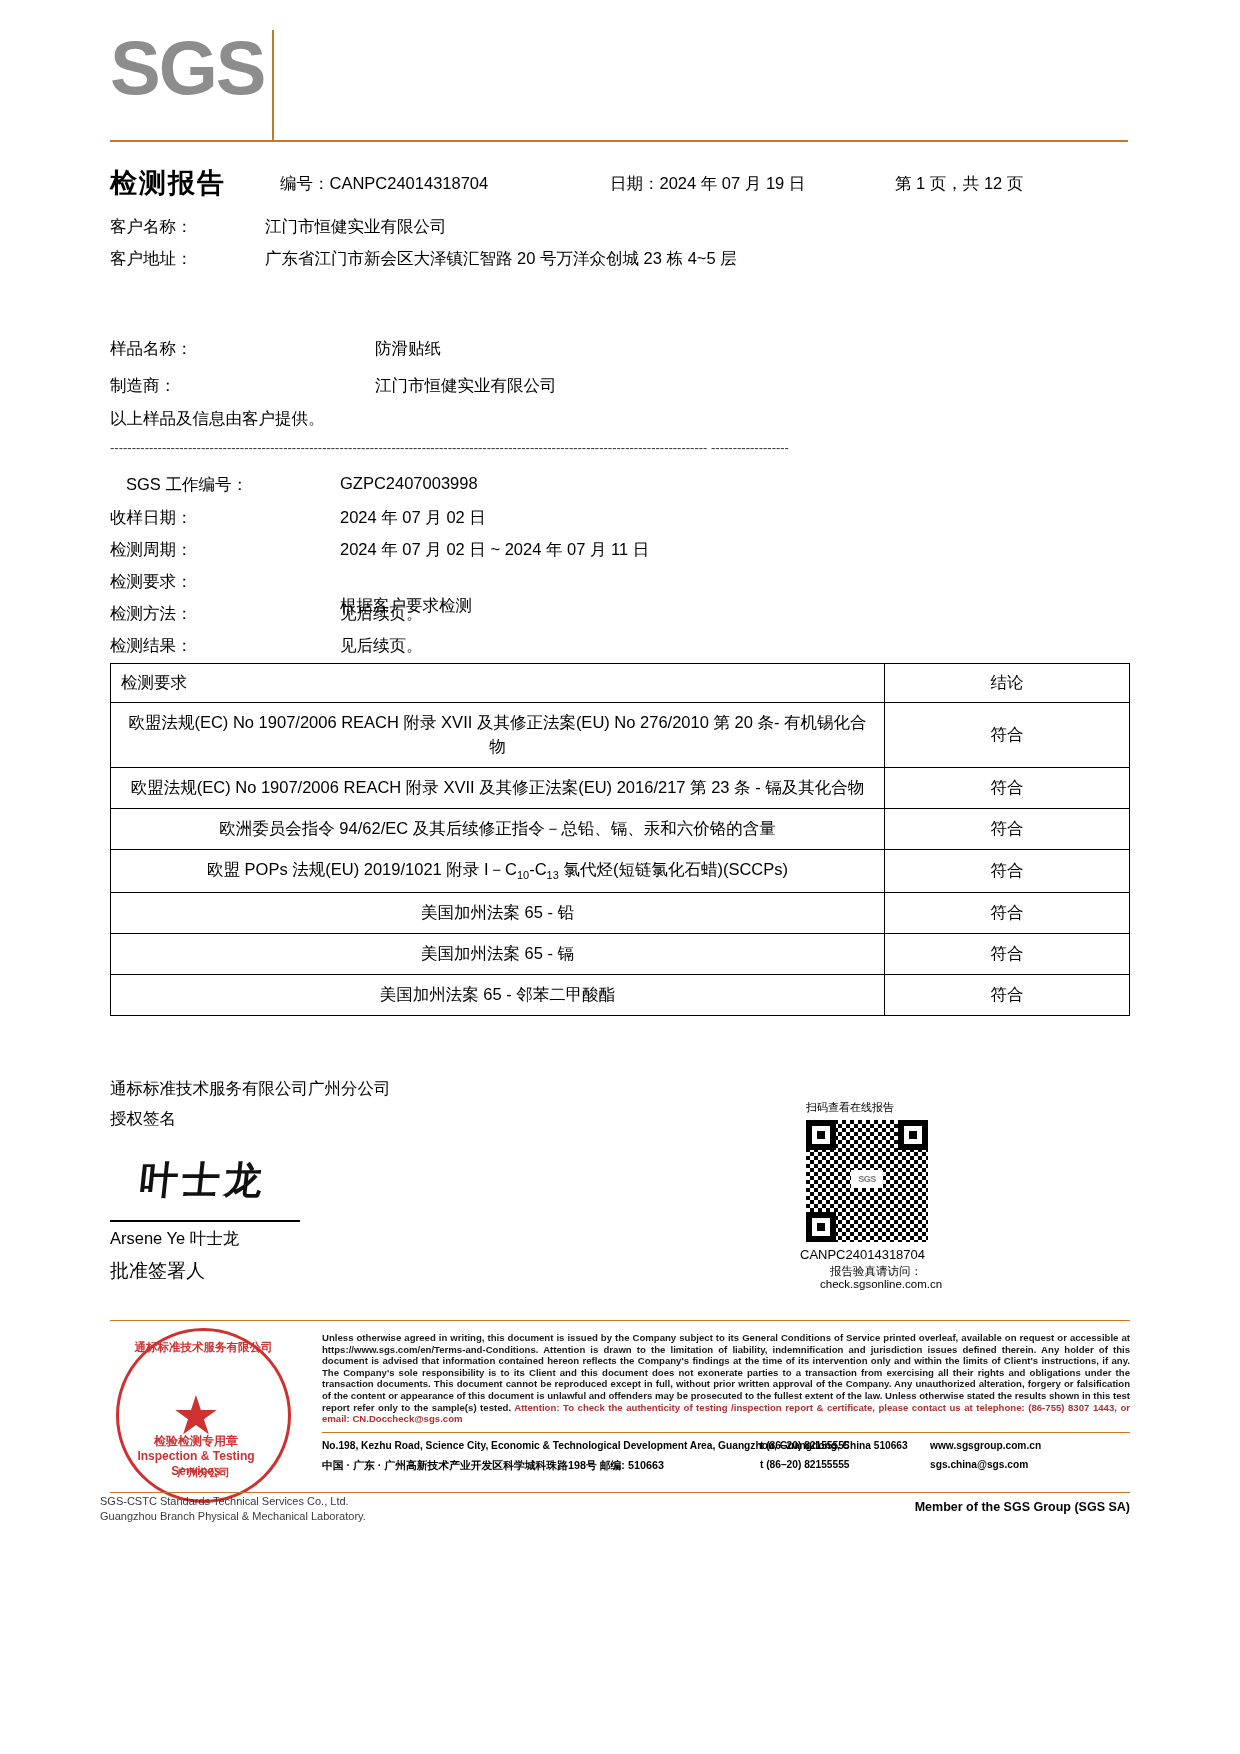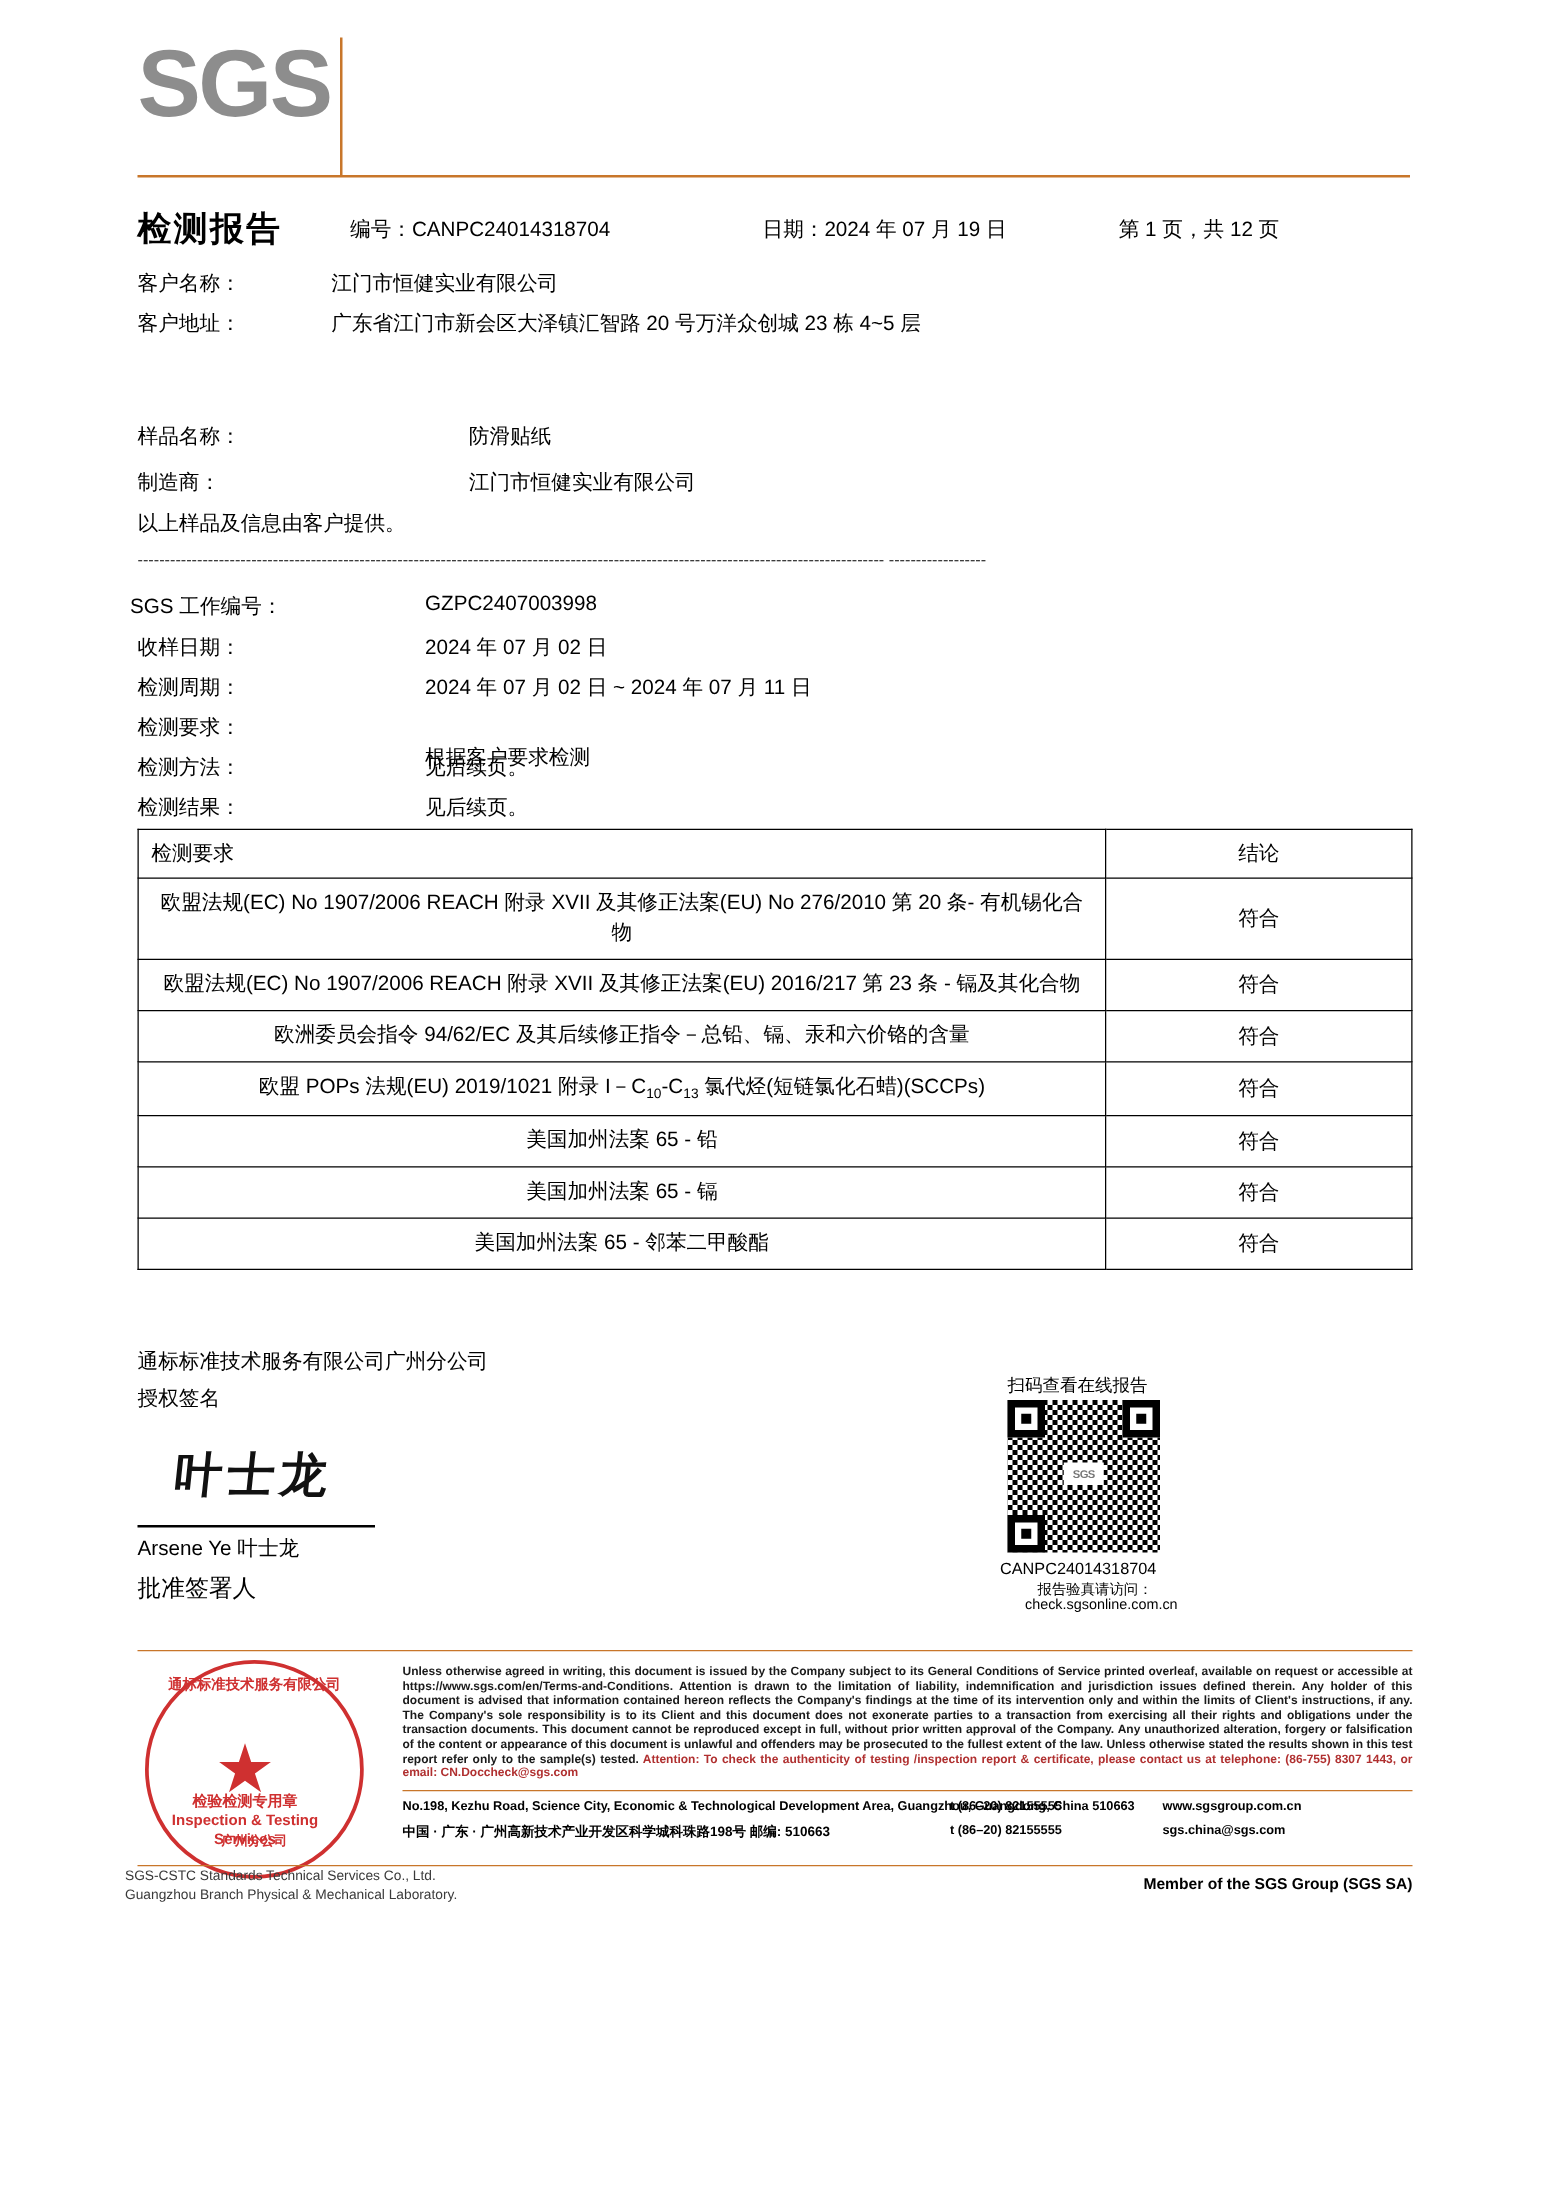--- a/index.html
+++ b/index.html
@@ -90,21 +90,21 @@
     left: 110px; top: 443px;
     width: 1020px;
     font-size: 13px;
     color: #333;
     overflow: hidden;
     white-space: nowrap;
     letter-spacing: 0px;
     line-height: 10px;
   }
 
-  .job-k  { left: 104px; top: 474px; }
+  .job-k  { left: 126px; top: 474px; }
   .job-v  { left: 340px; top: 474px; }
   .rcv-k  { left: 110px; top: 507px; }
   .rcv-v  { left: 340px; top: 507px; }
   .per-k  { left: 110px; top: 539px; }
   .per-v  { left: 340px; top: 539px; }
   .req-k  { left: 110px; top: 571px; }
   .req-v  { left: 340px; top: 571px; margin-top: 24px; }
   .met-k  { left: 110px; top: 603px; }
   .met-v  { left: 340px; top: 603px; }
   .res-k  { left: 110px; top: 635px; }
@@ -148,21 +148,21 @@
   .sig-line {
     position: absolute; left: 110px; top: 1220px;
     width: 190px; height: 2px; background: #000;
   }
   .sig-name { position: absolute; left: 110px; top: 1228px; font-size: 16.5px; }
   .sig-role { position: absolute; left: 110px; top: 1258px; font-size: 19px; }
 
   
   .qr-caption {
     position: absolute; left: 806px; top: 1100px;
-    font-size: 14px;
+    font-size: 11px;
   }
   .qr-box {
     position: absolute; left: 806px; top: 1120px;
     width: 122px; height: 122px;
     background:
       repeating-conic-gradient(#000 0% 25%, #ffffff 0% 50%) 0 0/8px 8px,
       #fff;
     border: 0;
   }
   .qr-box .finder {

